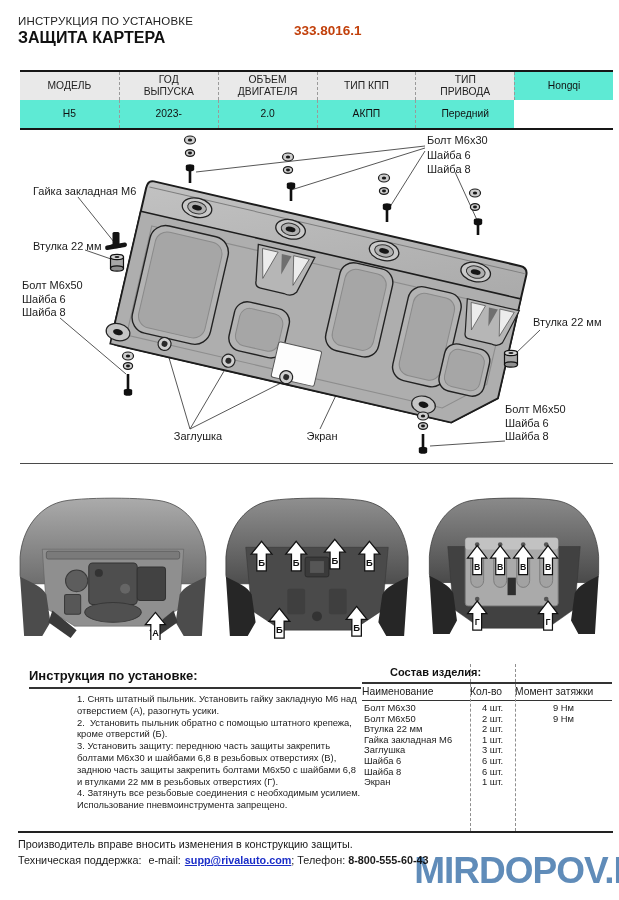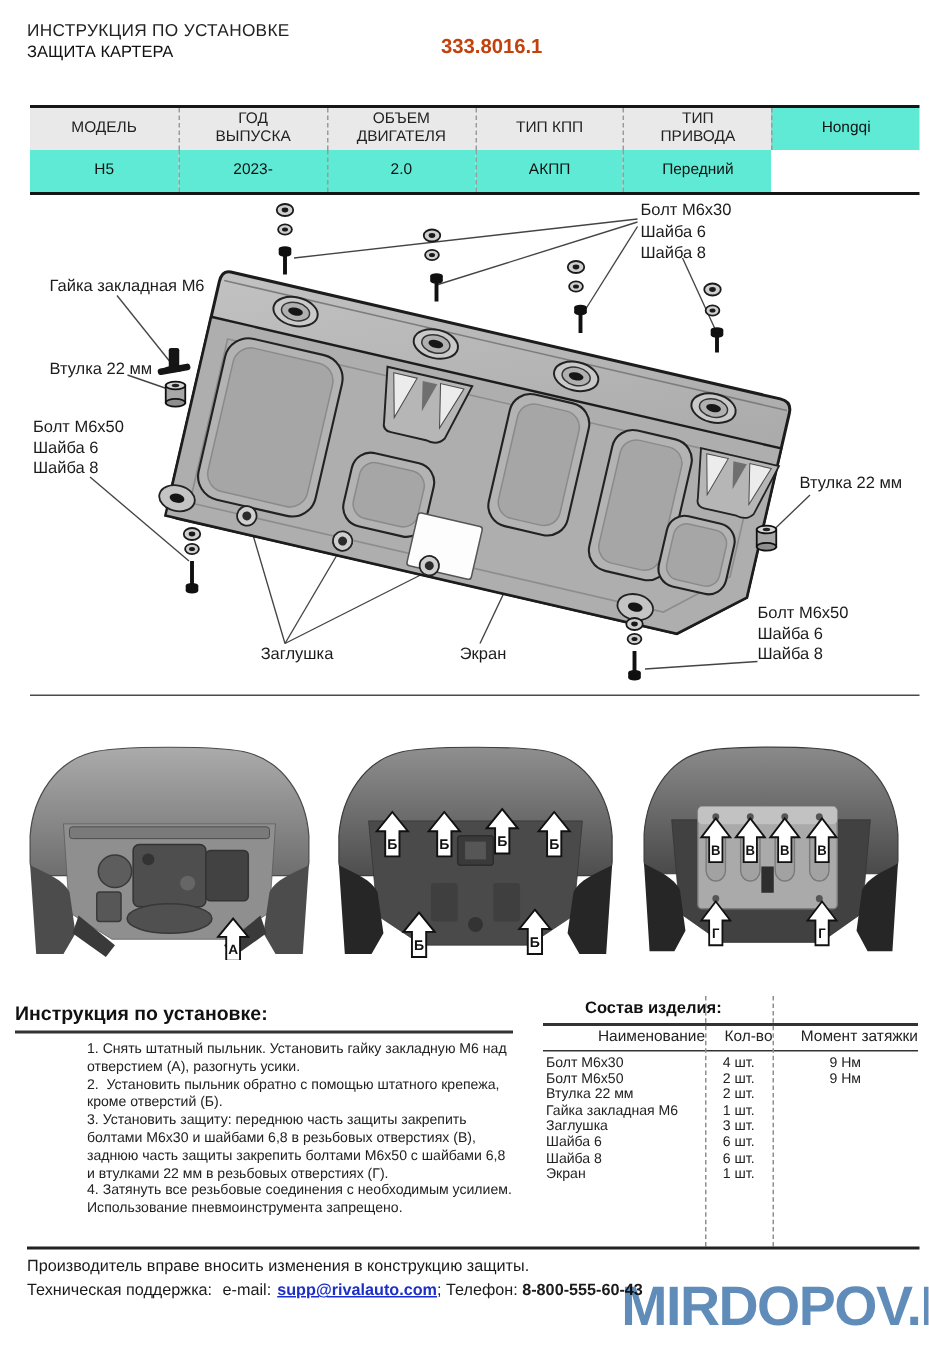--- a/index.html
+++ b/index.html
@@ -1,21 +1,21 @@
 <!DOCTYPE html>
 <html><head>
 <meta charset="utf-8">
 <style>
   html,body{margin:0;padding:0;background:#fff;}
   #page{position:relative;width:619px;height:900px;background:#fff;overflow:hidden;
         font-family:"Liberation Sans",sans-serif;color:#1c1c1c;padding-left:48px;}
   .abs{position:absolute;}
   
   .title1{left:18px;top:15px;font-size:11.5px;letter-spacing:.2px;color:#222;}
-  .title2{left:18px;top:29px;font-size:11px;font-weight:normal;color:#111;}
+  .title2{left:18px;top:29px;font-size:16px;font-weight:bold;color:#111;}
   .partno{left:294px;top:23px;font-size:13.5px;font-weight:bold;color:#c2410c;}
   
   .spec{left:20px;top:70px;width:593px;display:grid;grid-template-columns:repeat(6,1fr);
         border-top:2px solid #161616;border-bottom:2px solid #161616;}
   .spec>div{height:28px;display:flex;align-items:center;justify-content:center;
         text-align:center;font-size:10.3px;line-height:1.12;white-space:pre-line;}
   .spec>div:not(:nth-child(6n+1)){border-left:1px dashed #9a9a9a;}
   .spec .hc{background:#e9e9e9;color:#222;}
   .spec .vc{background:#5eead4;color:#111;}
   
@@ -26,31 +26,31 @@
   .co-bushl{left:33px;top:240px;}
   .co-bolt50l{left:22px;top:279px;}
   .co-bushr{left:533px;top:316px;}
   .co-bolt50r{left:505px;top:403px;}
   .co-plug{left:158px;top:430px;width:80px;text-align:center;}
   .co-screen{left:292px;top:430px;width:60px;text-align:center;}
   .divider{left:20px;top:463px;width:593px;border-top:1.4px solid #4a4a4a;height:0;}
   
   .photo{position:absolute;}
   
-  .inst{left:10px;top:668px;width:332px;}
+  .inst{left:29px;top:668px;width:332px;}
   .inst-h{font-size:13px;font-weight:bold;color:#111;padding-bottom:4px;
           border-bottom:2px solid #333;}
   .steps{margin-top:4px;}
   .step{font-size:9.4px;line-height:11.8px;color:#222;white-space:pre-wrap;margin-left:48px;}
   
   .comp{left:362px;top:666px;width:250px;}
   .comp-h{font-size:11px;font-weight:bold;color:#111;margin-left:28px;margin-bottom:4px;}
   .comp-head{display:grid;grid-template-columns:108px 45px 97px;border-top:2px solid #333;
              border-bottom:1.5px solid #333;}
-  .comp-head>div{font-size:10.3px;color:#222;text-align:right;padding:2px 0 3px 0;}
+  .comp-head>div{font-size:10.3px;color:#222;text-align:left;padding:2px 0 3px 0;}
   .comp-row{display:grid;grid-template-columns:108px 45px 97px;}
   .comp-row>div{font-size:9.4px;line-height:10.6px;color:#222;}
   .cname{text-align:left;padding-left:2px;}
   .cqty{text-align:center;}
   .ctrq{text-align:center;}
   .comp-rows{padding-top:2px;}
   .vdash{border-left:1px dashed #8f8f8f;width:0;}
   
   .fline{left:18px;top:831px;width:595px;border-top:2px solid #222;height:0;}
   .ft1{left:18px;top:838px;font-size:10.8px;color:#1a1a1a;z-index:4;}

